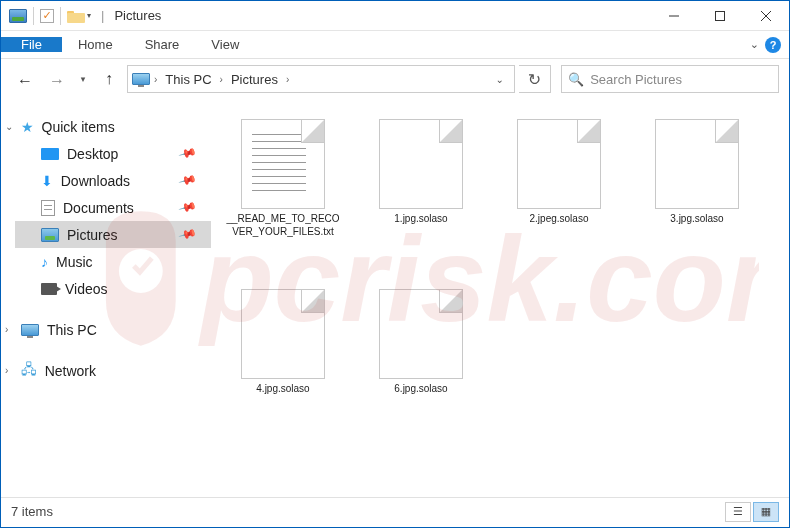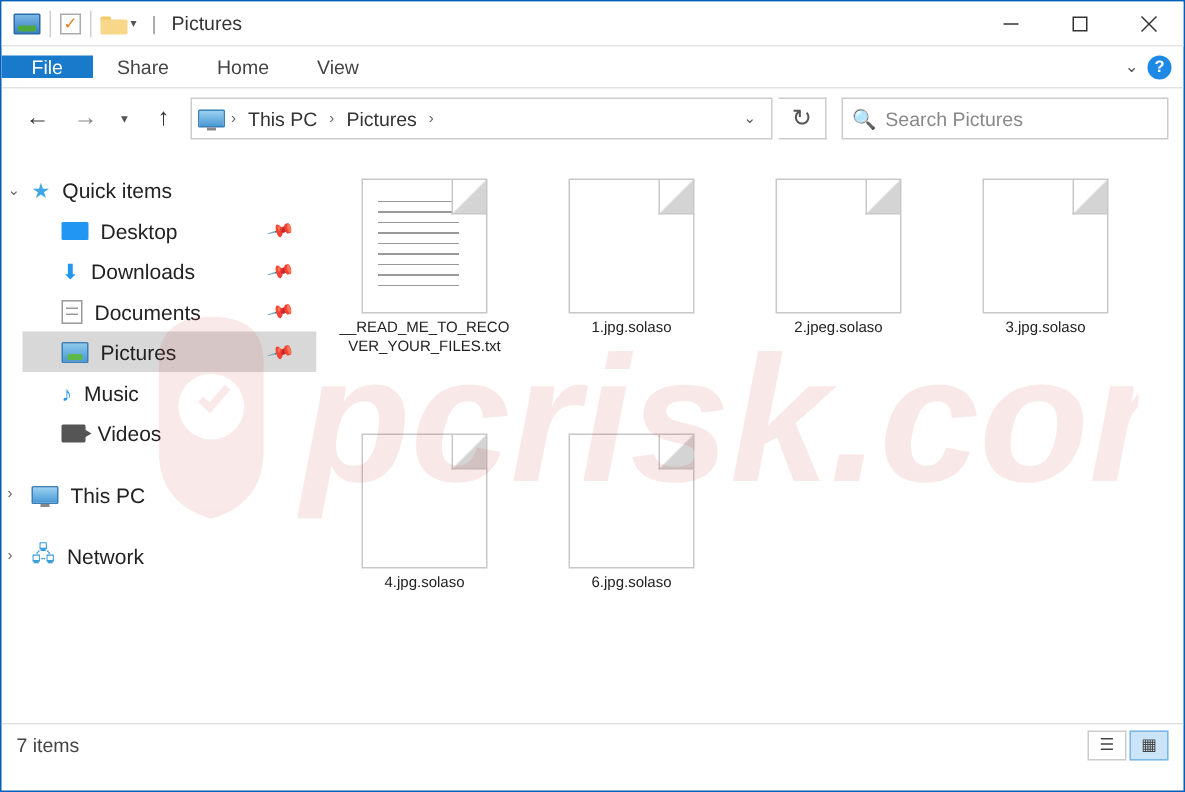--- a/index.html
+++ b/index.html
@@ -68,21 +68,21 @@
 
 
 .content{flex:1;padding:12px 4px 0 8px;display:flex;flex-wrap:wrap;align-content:flex-start;gap:0 10px;}
 .item{width:128px;height:170px;display:flex;flex-direction:column;align-items:center;padding-top:8px;}
 .thumb{width:84px;height:90px;background:#fff;border:1px solid #c8c8c8;position:relative;margin-bottom:4px;}
 .thumb::after{content:"";position:absolute;top:0;right:0;width:22px;height:22px;background:linear-gradient(135deg,#fff 0 48%,#d4d4d4 52% 100%);border-left:1px solid #c8c8c8;border-bottom:1px solid #c8c8c8;}
 .thumb.txt::before{content:"";position:absolute;top:14px;left:10px;right:18px;bottom:14px;background:repeating-linear-gradient(#999 0 1px,transparent 1px 7px);}
 .item-label{font-size:10px;text-align:center;line-height:1.25;max-width:118px;word-break:break-word;color:#222;}
 
 
-.statusbar{position:absolute;bottom:17px;left:0;right:0;height:28px;border-top:1px solid #e1e1e1;display:flex;align-items:center;padding:0 10px;font-size:13px;color:#444;}
+.statusbar{position:absolute;bottom:2px;left:0;right:0;height:28px;border-top:1px solid #e1e1e1;display:flex;align-items:center;padding:0 10px;font-size:13px;color:#444;}
 .status-right{margin-left:auto;display:flex;gap:2px;}
 .viewbtn{width:26px;height:20px;border:1px solid #ccc;display:flex;align-items:center;justify-content:center;font-size:11px;}
 .viewbtn.active{background:#cce4f7;border-color:#7ab8e6;}
 
 
 .watermark{position:absolute;top:150px;left:80px;right:30px;height:260px;pointer-events:none;z-index:5;opacity:0.10;display:flex;align-items:center;justify-content:center;}
 .watermark svg{width:680px;height:260px;}
 </style>
 </head>
 <body>
@@ -115,22 +115,22 @@
       <svg width="12" height="12">
           <line x1="1" y1="1" x2="11" y2="11" stroke="#333" stroke-width="1"></line>
           <line x1="11" y1="1" x2="1" y2="11" stroke="#333" stroke-width="1"></line>
         </svg>
     </div>
   </div>
 </div>
 
 <div class="ribbon">
   <div class="file-tab">File</div>
+  <div class="rtab">Home</div>
   <div class="rtab">Share</div>
-  <div class="rtab">Home</div>
   <div class="rtab">View</div>
   <div class="ribbon-toggle">
     <span style="font-size:11px;color:#555;">⌄</span>
     <div class="help-ico">?</div>
   </div>
 </div>
 
 <div class="navrow">
   <div class="navbtn active">←</div>
   <div class="navbtn">→</div>

